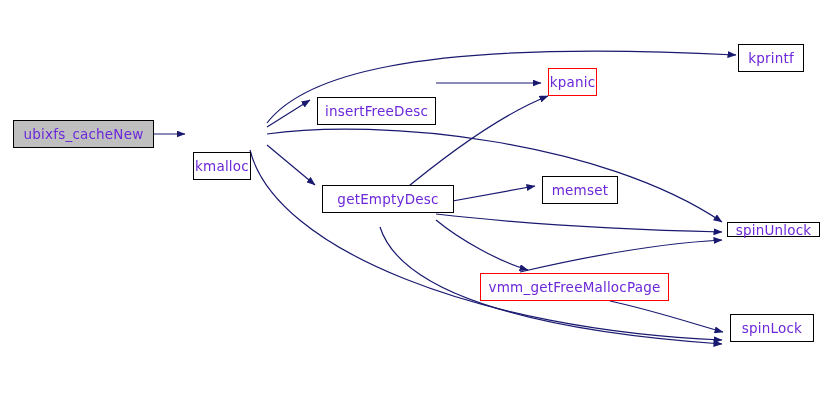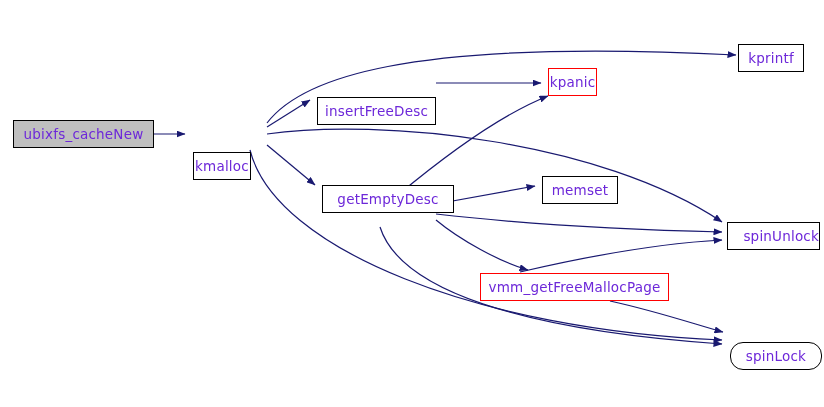--- a/index.html
+++ b/index.html
@@ -89,23 +89,23 @@
       </div>
       <div class="graph-node" style="left: 738px; top: 44px; width: 66px; height: 28px;">
         <span class="node-label">kprintf</span>
       </div>
       <div class="graph-node" style="left: 322px; top: 185px; width: 132px; height: 28px;">
         <span class="node-label">getEmptyDesc</span>
       </div>
       <div class="graph-node" style="left: 542px; top: 176px; width: 76px; height: 28px;">
         <span class="node-label">memset</span>
       </div>
-      <div class="graph-node" style="left: 727px; top: 222px; width: 93px; height: 28px; justify-content: flex-end;">
+      <div class="graph-node" style="left: 727px; top: 222px; width: 93px; height: 15px;">
         <span class="node-label">spinUnlock</span>
       </div>
       <div class="graph-node highlight" style="left: 480px; top: 273px; width: 189px; height: 28px;">
         <span class="node-label">vmm_getFreeMallocPage</span>
       </div>
-      <div class="graph-node" style="left: 730px; top: 342px; width: 92px; height: 28px; border-radius: 13px;">
+      <div class="graph-node" style="left: 730px; top: 314px; width: 84px; height: 28px;">
         <span class="node-label">spinLock</span>
       </div>
     </div>
 </div>
 
 </body></html>

